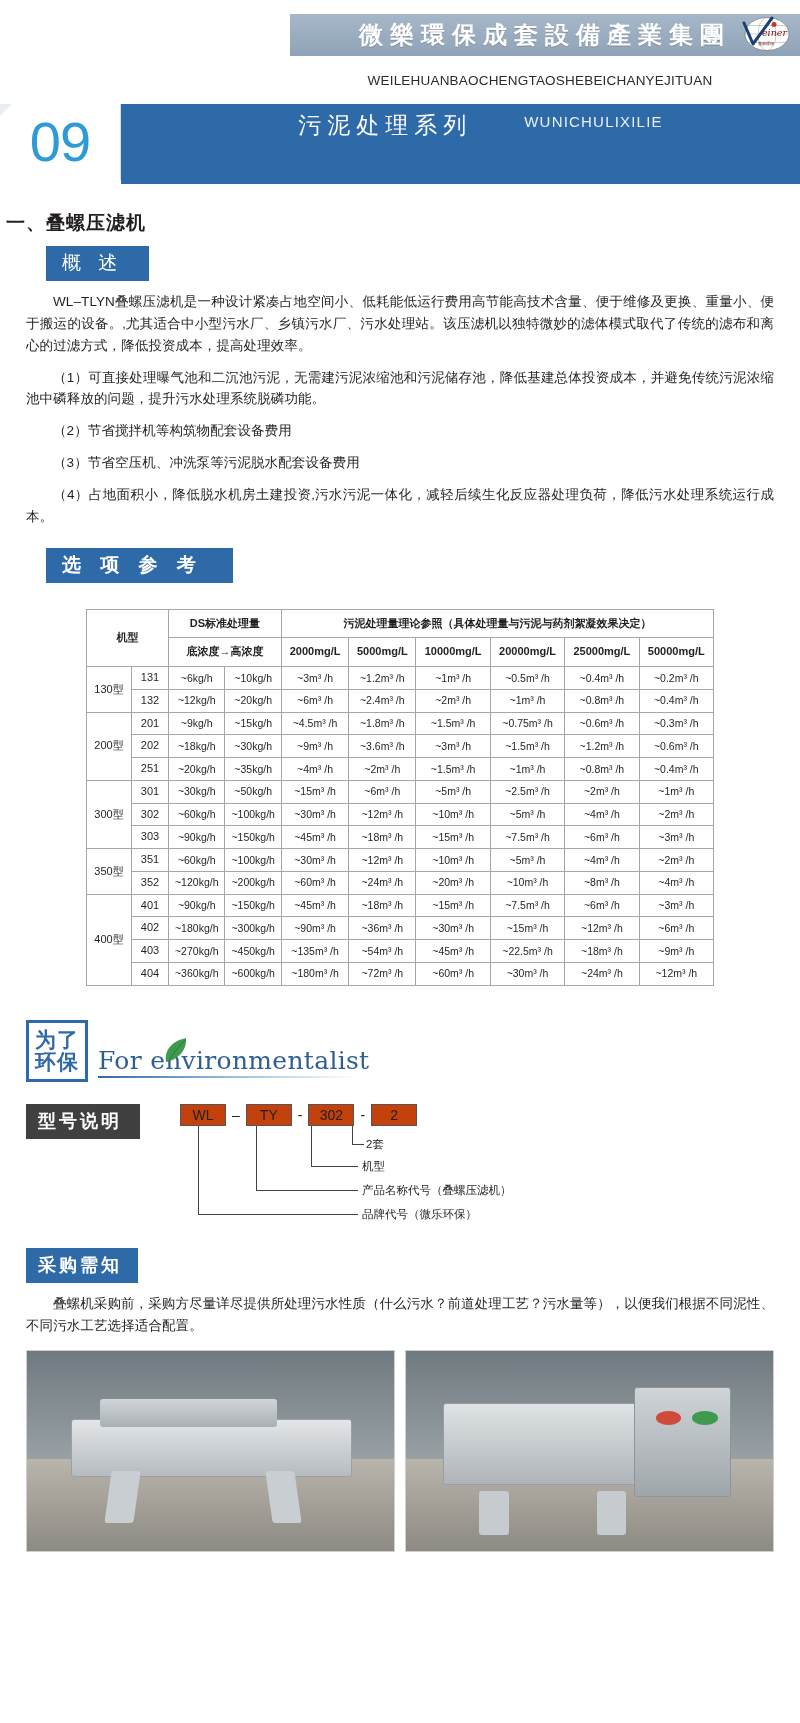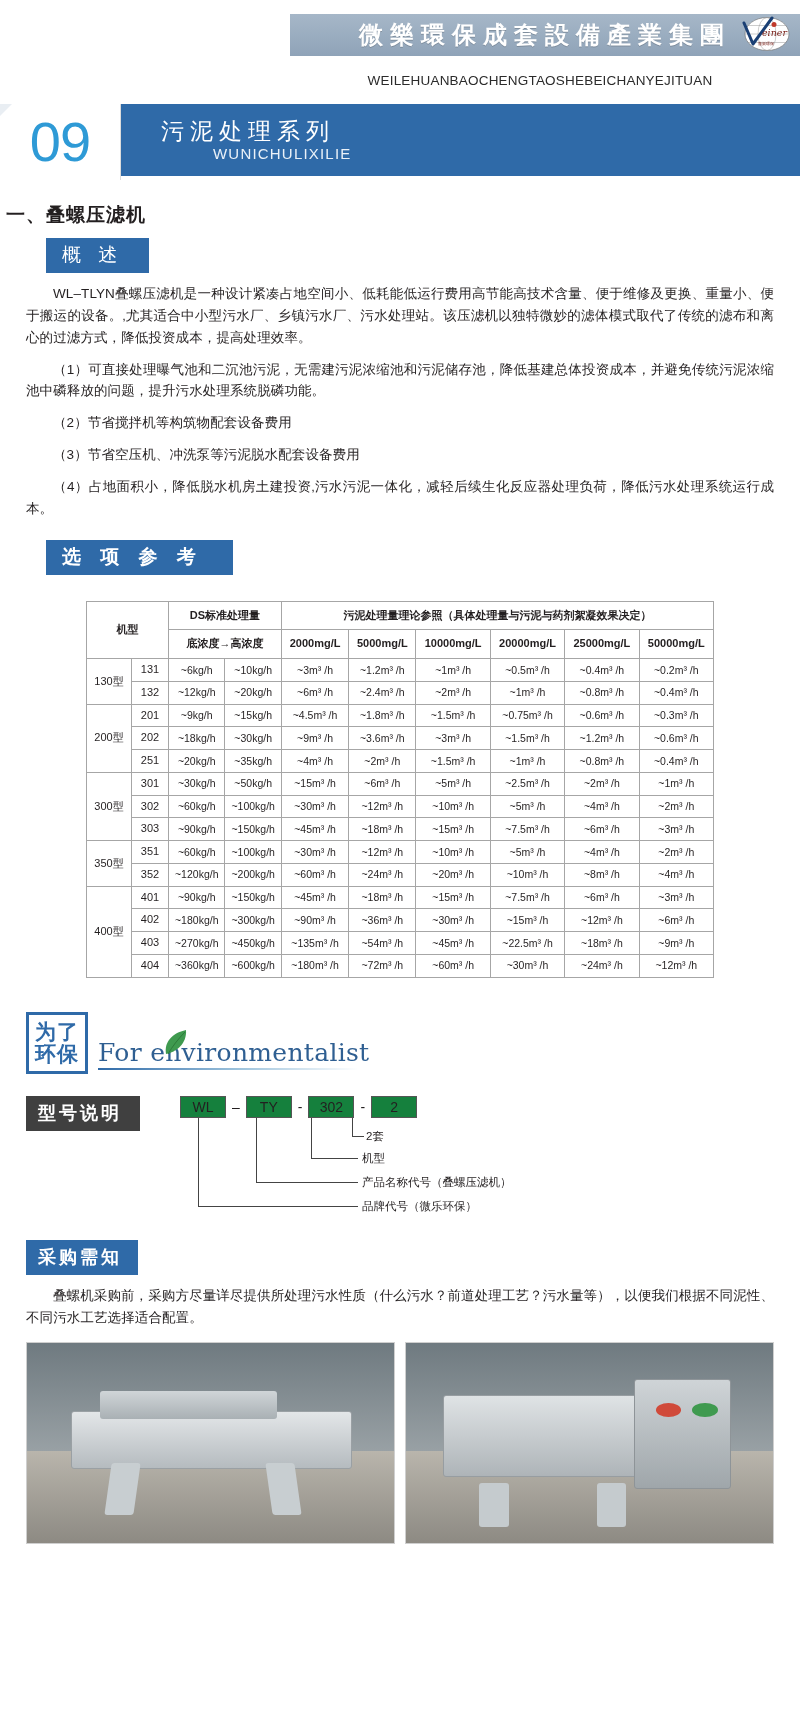--- a/index.html
+++ b/index.html
@@ -28,38 +28,38 @@
   }
   .brand-logo{
     position:absolute;right:8px;top:2px;width:56px;height:38px;
   }
   .brand-py{
     text-align:center;font-size:13.5px;letter-spacing:.2px;color:#2b2b2b;
     margin-top:17px;font-family:"Liberation Sans",sans-serif;
   }
 
   
-  .banner{position:relative;margin-top:16px;height:72px;display:flex;}
+  .banner{position:relative;margin-top:16px;height:80px;display:flex;}
   .banner-num{
     width:120px;height:76px;background:#ffffff;
     display:flex;align-items:center;justify-content:center;
     border-right:1px solid #dcdcdc;
     position:relative;
   }
   .banner-num:before{
     content:"";position:absolute;left:0;top:0;
     border-top:12px solid #e9eef3;border-right:12px solid transparent;
   }
   .banner-num span{
     font-size:56px;color:#2e9ad6;font-weight:400;letter-spacing:-1px;
     font-family:"Liberation Sans",sans-serif;line-height:1;
   }
   .banner-body{
     flex:1;background:#2f6aa8;color:#fff;padding:8px 0 8px 40px;
-    display:flex;flex-direction:column;justify-content:center;
+    display:flex;flex-direction:row;justify-content:center;
   }
   .banner-title{font-size:23px;letter-spacing:6px;font-weight:400;line-height:1.15;}
   .banner-sub{font-size:15px;letter-spacing:1.2px;margin-left:52px;margin-top:1px;color:#eaf1f8;}
 
   
   .h-main{font-size:19px;font-weight:bold;margin:26px 0 0 6px;letter-spacing:1px;}
   .tag{
     display:inline-block;background:#2f6aa8;color:#fff;
     font-size:19px;font-weight:normal;letter-spacing:6px;
     padding:4px 26px 5px 16px;
@@ -112,21 +112,21 @@
   .modelsec{display:flex;margin:22px 0 0 26px;align-items:flex-start;}
   .tag3{
     display:inline-block;background:#404040;color:#fff;
     font-size:18px;font-weight:bold;letter-spacing:3px;
     padding:5px 18px 6px 12px;
   }
   .codewrap{margin-left:40px;position:relative;}
   .coderow{display:flex;align-items:center;gap:5px;}
   .codebox{
     border:1px solid #555;padding:2px 9px;font-size:14px;min-width:26px;
-    text-align:center;background:#15803d;
+    text-align:center;background:#c2410c;
   }
   .dash{font-size:14px;padding:0 1px;}
   .legend{position:relative;margin-top:0;height:96px;width:420px;}
   .legend .lbl{position:absolute;font-size:11.5px;white-space:nowrap;}
   .legend .vline{position:absolute;width:1px;background:#444;}
   .legend .hline{position:absolute;height:1px;background:#444;}
 
   
   .tag-wrap4{margin:26px 0 0 26px;}
   .tag4{

